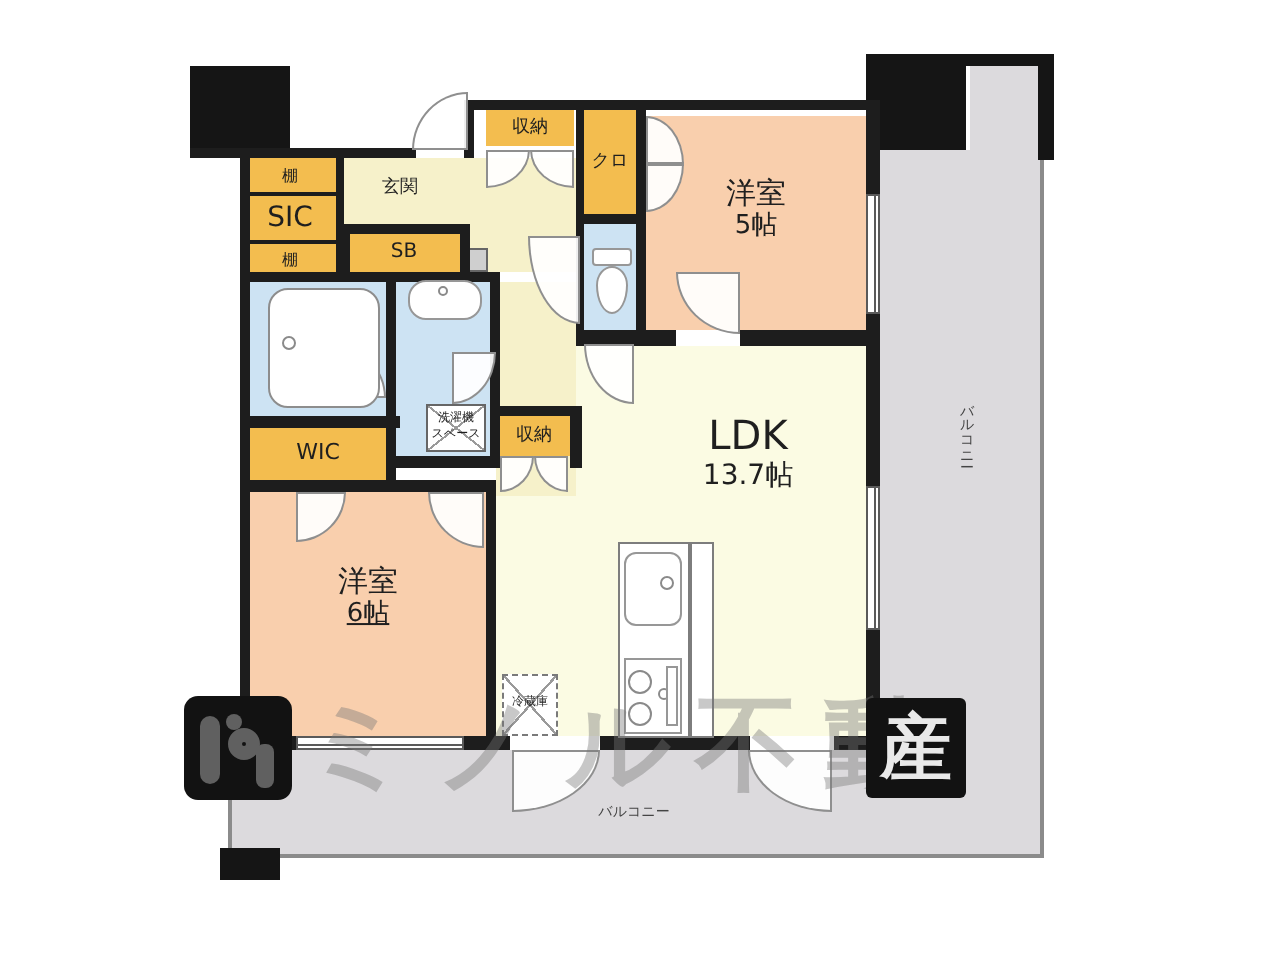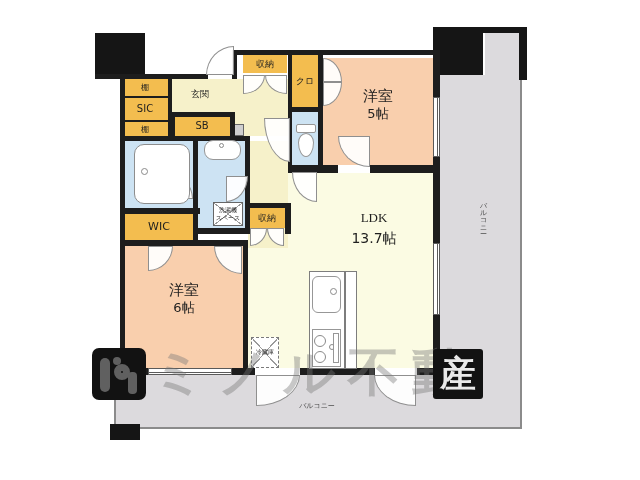--- a/index.html
+++ b/index.html
@@ -139,35 +139,35 @@
   <div class="fix" style="left:312px;top:329px;width:29px;height:38px;"></div>
   <div class="dot" style="left:314px;top:335px;width:12px;height:12px;"></div>
   <div class="dot" style="left:314px;top:351px;width:12px;height:12px;"></div>
   <div class="dot" style="left:329px;top:344px;width:6px;height:6px;"></div>
   <div class="fix" style="left:333px;top:333px;width:6px;height:30px;"></div>
   <div class="fix" style="left:345px;top:271px;width:12px;height:98px;border-color:#7d7d7d;"></div>
   <div class="cross dashed" style="left:251px;top:337px;width:28px;height:31px;"></div>
   <div class="cross" style="left:213px;top:202px;width:30px;height:24px;"></div>
 
   <div class="lbl" style="left:145px;top:88px;font-size:8px;">棚</div>
-  <div class="lbl" style="left:145px;top:109px;font-size:10px;">SIC</div>
+  <div class="lbl" style="left:145px;top:109px;font-size:14px;">SIC</div>
   <div class="lbl" style="left:145px;top:130px;font-size:8px;">棚</div>
   <div class="lbl" style="left:200px;top:94px;font-size:9px;">玄関</div>
   <div class="lbl" style="left:202px;top:126px;font-size:10px;">SB</div>
   <div class="lbl" style="left:265px;top:64px;font-size:9px;">収納</div>
   <div class="lbl" style="left:305px;top:81px;font-size:9px;">クロ</div>
   <div class="lbl" style="left:378px;top:97px;font-size:15px;">洋室</div>
   <div class="lbl" style="left:378px;top:114px;font-size:13px;">5帖</div>
   <div class="lbl" style="left:159px;top:227px;font-size:11px;">WIC</div>
   <div class="lbl" style="left:228px;top:210px;font-size:6px;">洗濯機</div>
   <div class="lbl" style="left:228px;top:218px;font-size:6px;">スペース</div>
   <div class="lbl" style="left:267px;top:218px;font-size:9px;">収納</div>
   <div class="lbl" style="left:184px;top:291px;font-size:15px;">洋室</div>
-  <div class="lbl" style="left:184px;top:308px;font-size:13px;">6帖</div>
-  <div class="lbl" style="left:374px;top:218px;font-size:13px;font-family:Liberation Serif, serif;">LDK</div>
+  <div class="lbl" style="left:184px;top:308px;font-size:13px;text-decoration:underline;">6帖</div>
+  <div class="lbl" style="left:374px;top:218px;font-size:20px;">LDK</div>
   <div class="lbl" style="left:374px;top:238px;font-size:14px;">13.7帖</div>
   <div class="lbl" style="left:265px;top:352px;font-size:6px;">冷蔵庫</div>
   <div class="lbl vert" style="left:483px;top:213px;font-size:7px;color:#444;">バルコニー</div>
   <div class="lbl" style="left:317px;top:406px;font-size:7px;color:#444;">バルコニー</div>
 
   <div class="wm-box" style="left:92px;top:348px;width:54px;height:52px;">
     <div class="abs" style="left:8px;top:10px;width:10px;height:34px;background:#606060;border-radius:5px;"></div>
     <div class="abs" style="left:21px;top:9px;width:8px;height:8px;background:#606060;border-radius:50%;"></div>
     <div class="abs" style="left:22px;top:16px;width:16px;height:16px;border:7px solid #606060;border-radius:50%;"></div>
     <div class="abs" style="left:36px;top:24px;width:9px;height:22px;background:#606060;border-radius:4px;"></div>

